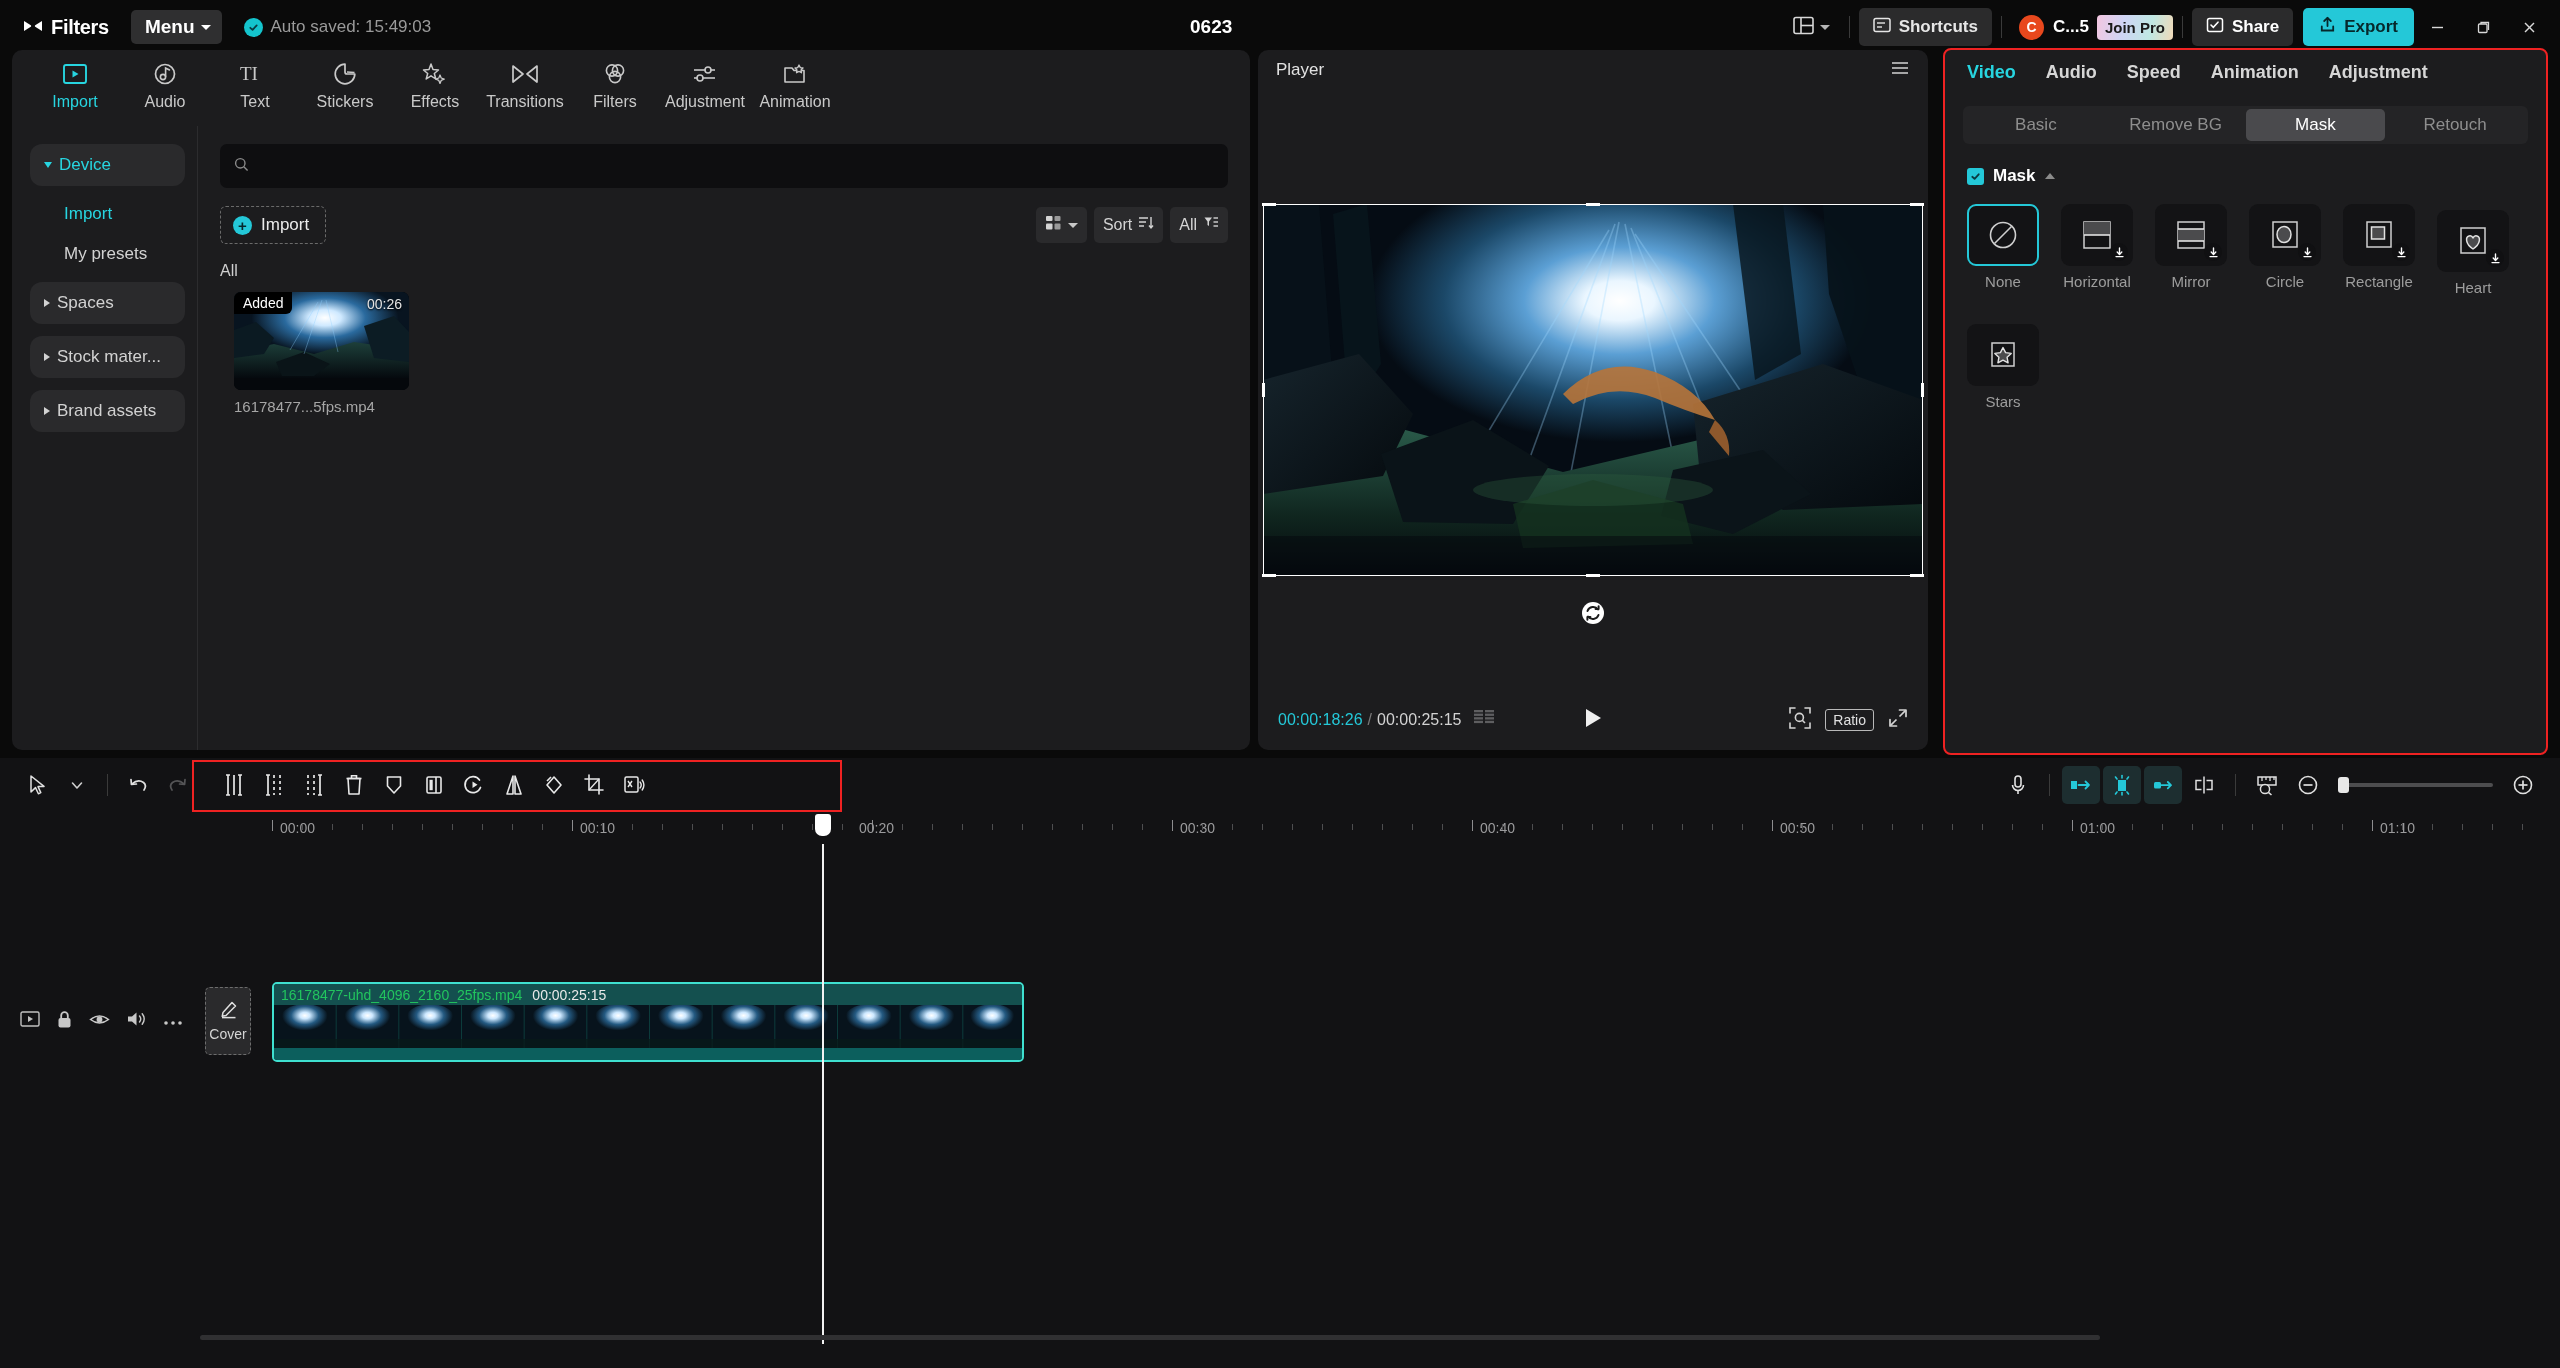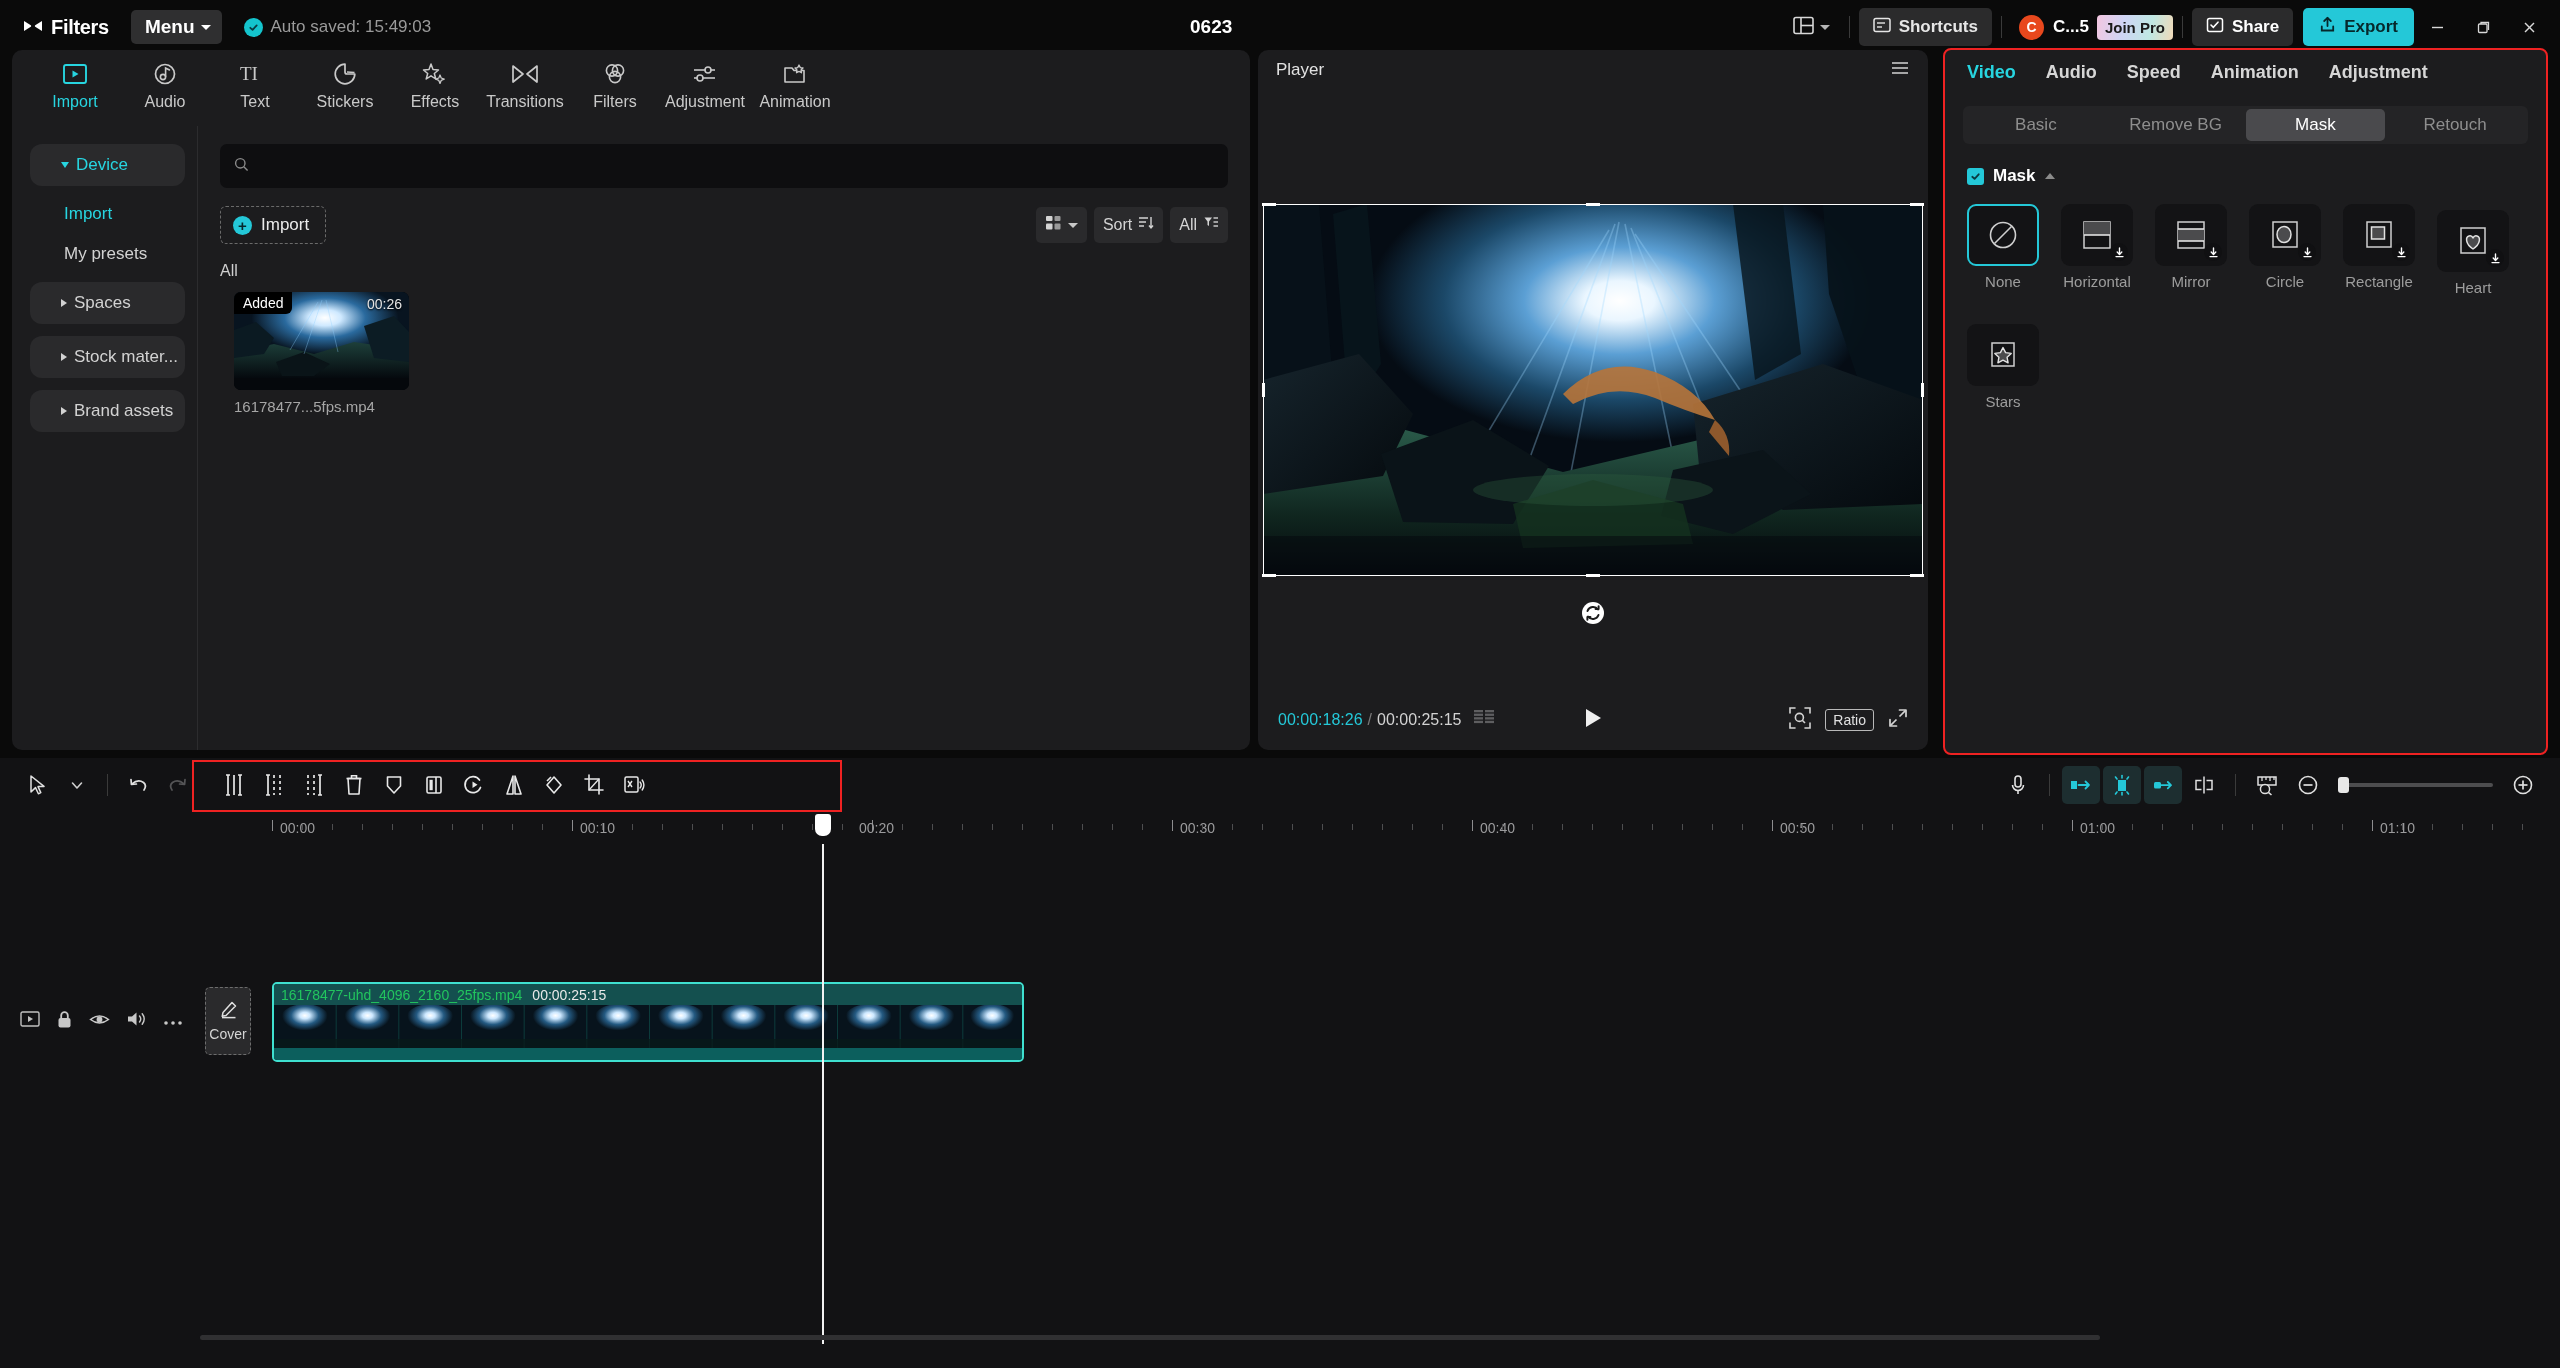--- a/index.html
+++ b/index.html
@@ -76,21 +76,21 @@
     padding-top: 10px; cursor: pointer; color: #c9c9c9;
   }
   .tab-item .tlabel { font-size: 16px; white-space: nowrap; }
   .tab-item.active { color: #27d5e0; }
   .tab-icon { height: 28px; display: flex; align-items: center; justify-content: center; }
 
   .panel-body { position: absolute; left: 0; top: 76px; right: 0; bottom: 0; display: flex; }
   .sidebar { width: 185px; padding: 18px 12px 0 18px; flex-shrink: 0; }
   .sb-item {
     height: 42px; border-radius: 12px; display: flex; align-items: center; gap: 7px;
-    padding-left: 31px; font-size: 17px; color: #d2d2d2; cursor: pointer; margin-bottom: 8px;
+    padding-left: 14px; font-size: 17px; color: #d2d2d2; cursor: pointer; margin-bottom: 8px;
   }
   .sb-item.group { background: #2a2a2c; }
   .sb-item.active-group { color: #27d5e0; background: #2a2a2c; }
   .sb-sub { height: 40px; display: flex; align-items: center; padding-left: 34px; font-size: 17px; color: #d2d2d2; cursor: pointer; }
   .sb-sub.active { color: #27d5e0; }
   .tri-r { width: 0; height: 0; border-top: 4.5px solid transparent; border-bottom: 4.5px solid transparent; border-left: 6px solid currentColor; }
   .tri-d { width: 0; height: 0; border-left: 4.5px solid transparent; border-right: 4.5px solid transparent; border-top: 6px solid currentColor; }
   .sb-divider { width: 1px; background: #2c2c2e; }
 
   .content { flex: 1; padding: 18px 22px 0 22px; position: relative; }

